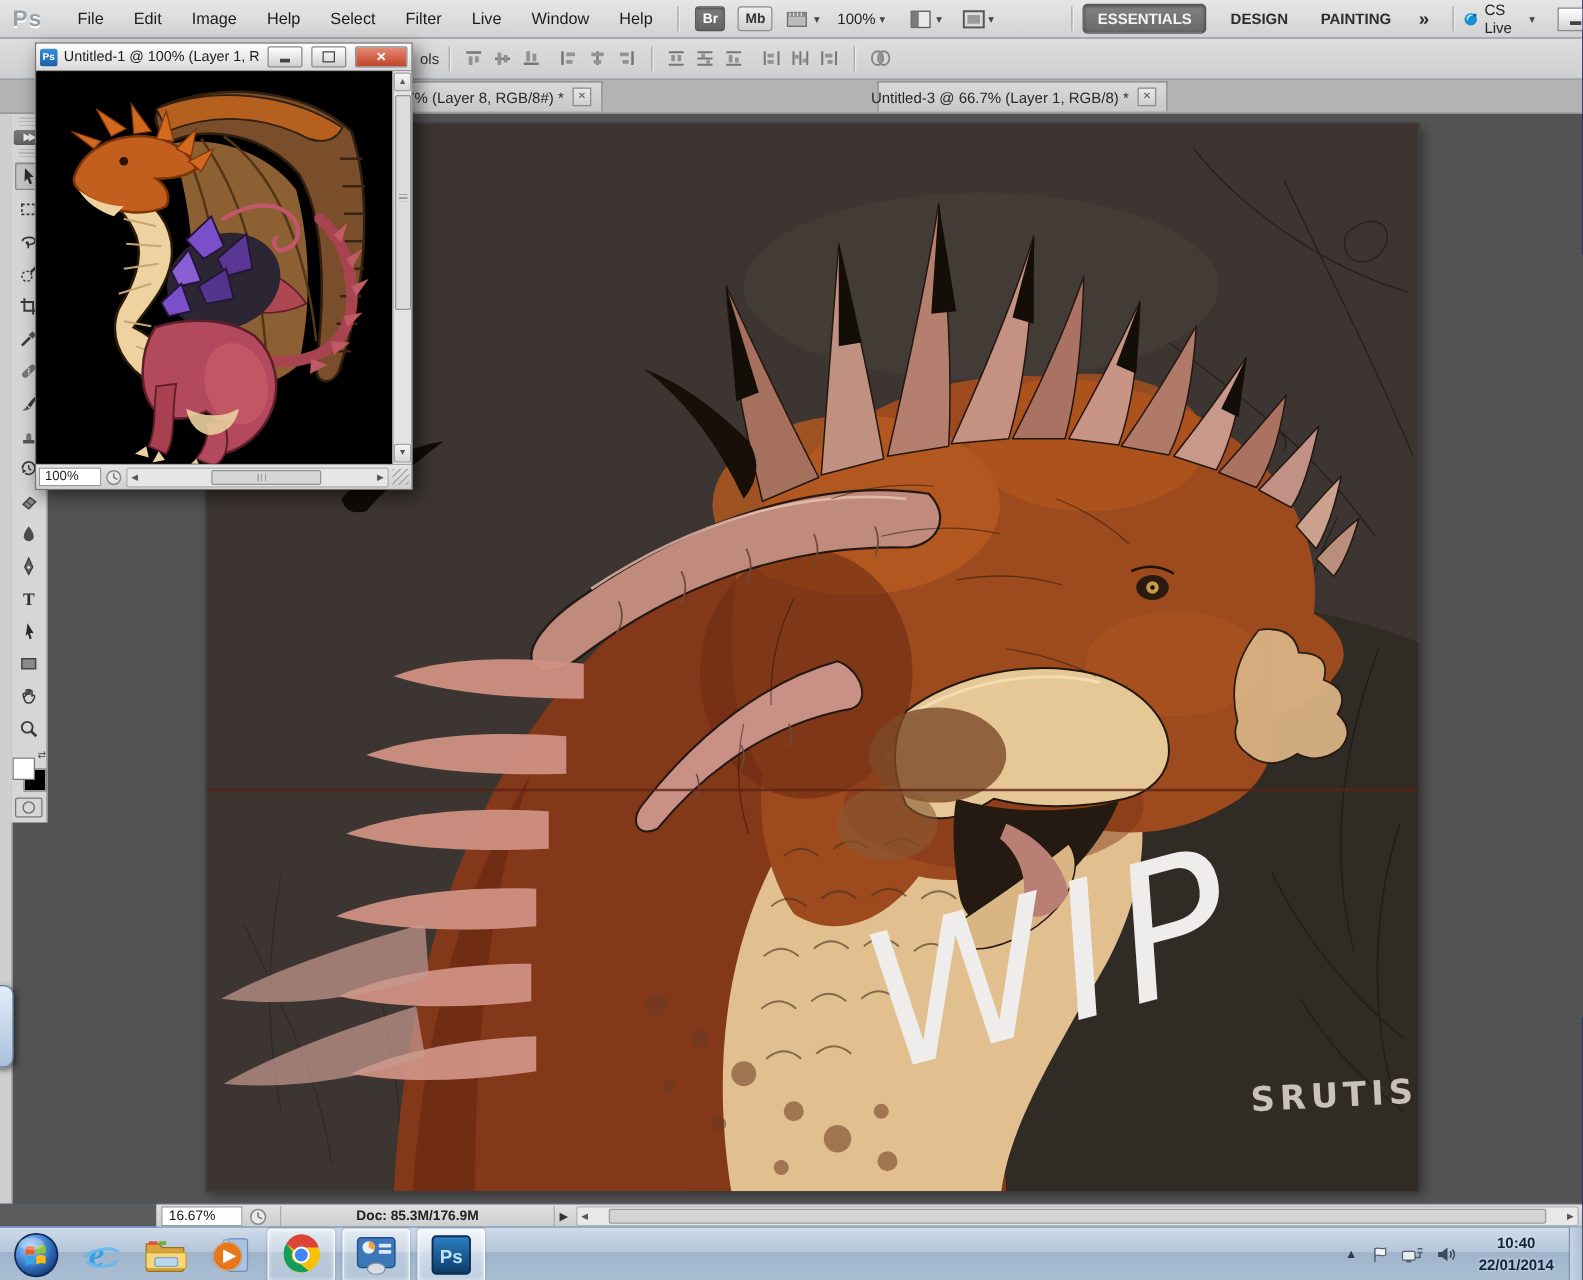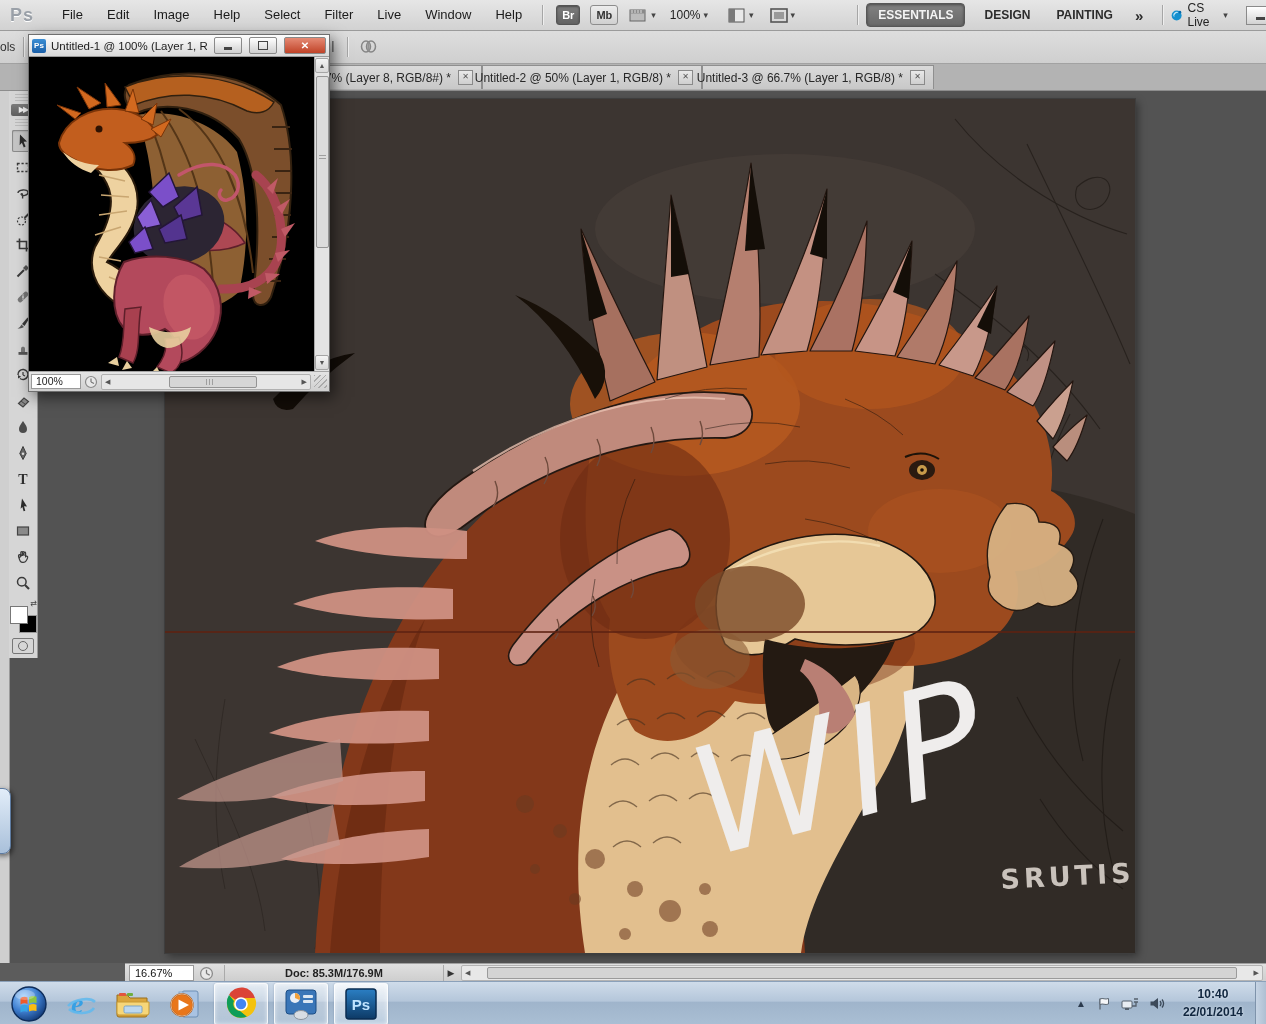--- a/index.html
+++ b/index.html
@@ -23,21 +23,21 @@
   .cs-live{display:flex;align-items:center;gap:5px;font-size:12px;color:#222;}
   .win-controls{display:flex;gap:0;margin:0 6px 0 12px;}
   .win-btn{width:27px;height:17px;background:linear-gradient(#fff,#d2d2d2);border:1px solid #8a8a8a;
     display:flex;align-items:center;justify-content:center;color:#333;font-size:10px;}
   .min-glyph{width:9px;height:3px;background:#444;margin-top:7px;}
 
   
   .optionsbar{position:absolute;top:30px;left:0;width:1266px;height:33px;
     background:linear-gradient(#dedede,#cfcfcf);border-bottom:1px solid #a2a2a2;
     display:flex;align-items:center;font-size:12px;color:#333;z-index:20;}
-  .opt-frag{}
+  .opt-frag{margin-left:336px;}
   .ai{display:inline-block;margin:0 3px;opacity:.85;}
 
   
   .tabbar{position:absolute;top:64px;left:0;width:1266px;height:26px;background:#b3b3b3;
     border-bottom:1px solid #8d8d8d;z-index:10;}
   .tab{position:absolute;top:1px;height:24px;background:linear-gradient(#dadada,#c8c8c8);
     border:1px solid #8f8f8f;border-bottom:none;display:flex;align-items:center;justify-content:flex-end;
     padding:0 8px;font-size:12px;color:#282828;gap:7px;box-sizing:border-box;}
   .tab-close{width:13px;height:13px;border:1px solid #8a8a8a;background:linear-gradient(#e9e9e9,#cfcfcf);
     font-size:8px;line-height:12px;text-align:center;color:#555;flex:none;}
@@ -291,24 +291,20 @@
           <rect x="8.4" y="3.4" width="2.2" height="8.2" fill="#888"></rect>
         </svg>
       </span>
   </div>
 
   <div class="tabbar">
     <div class="tab" style="left:200px;width:282px;">
       <span style="white-space:nowrap;">6.7% (Layer 8, RGB/8#) *</span>
       <span class="tab-close"></span>
     </div>
-    <div class="tab" style="left:482px;width:220px;">
-      <span style="white-space:nowrap;">Untitled-2 @ 50% (Layer 1, RGB/8) *</span>
-      <span class="tab-close"></span>
-    </div>
     <div class="tab" style="left:702px;width:232px;">
       <span style="white-space:nowrap;">Untitled-3 @ 66.7% (Layer 1, RGB/8) *</span>
       <span class="tab-close"></span>
     </div>
   </div>
 
   <div class="workspace">
     <div class="dock-strip"></div>
 
     <div class="toolpanel">

